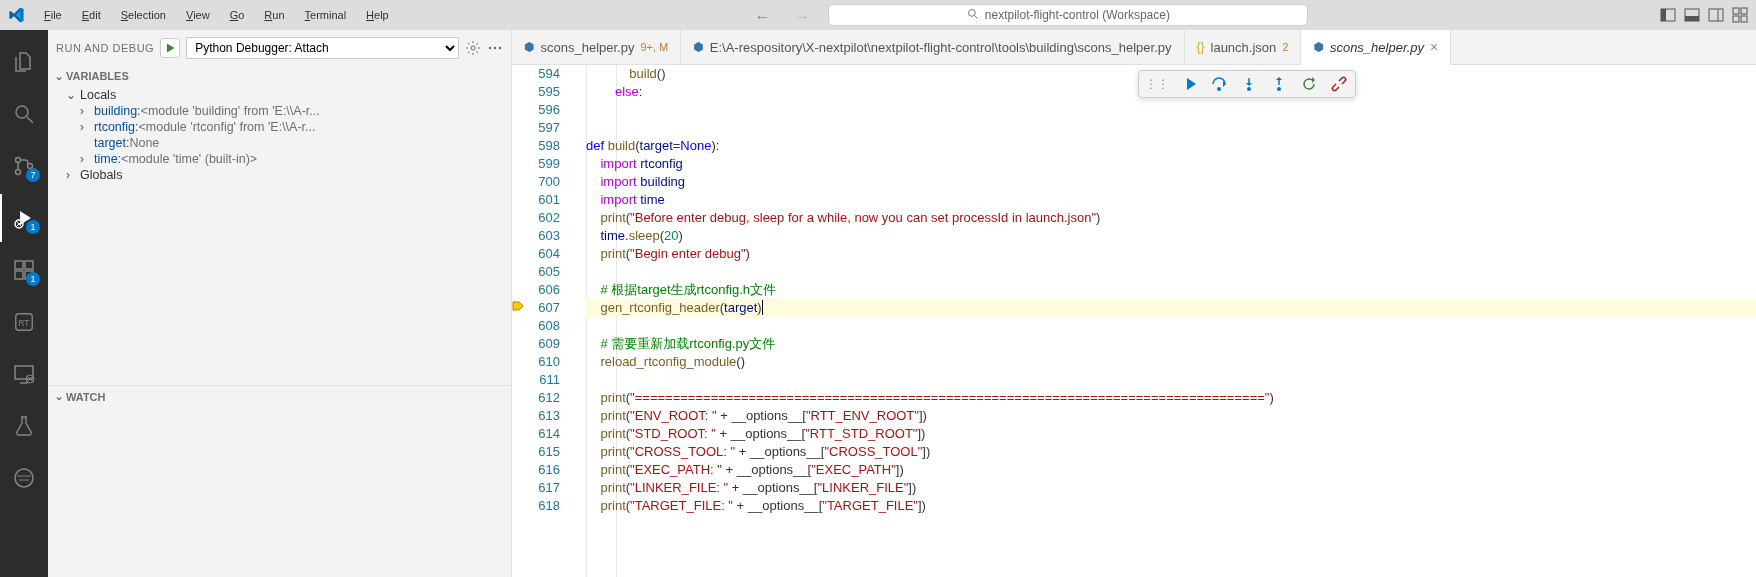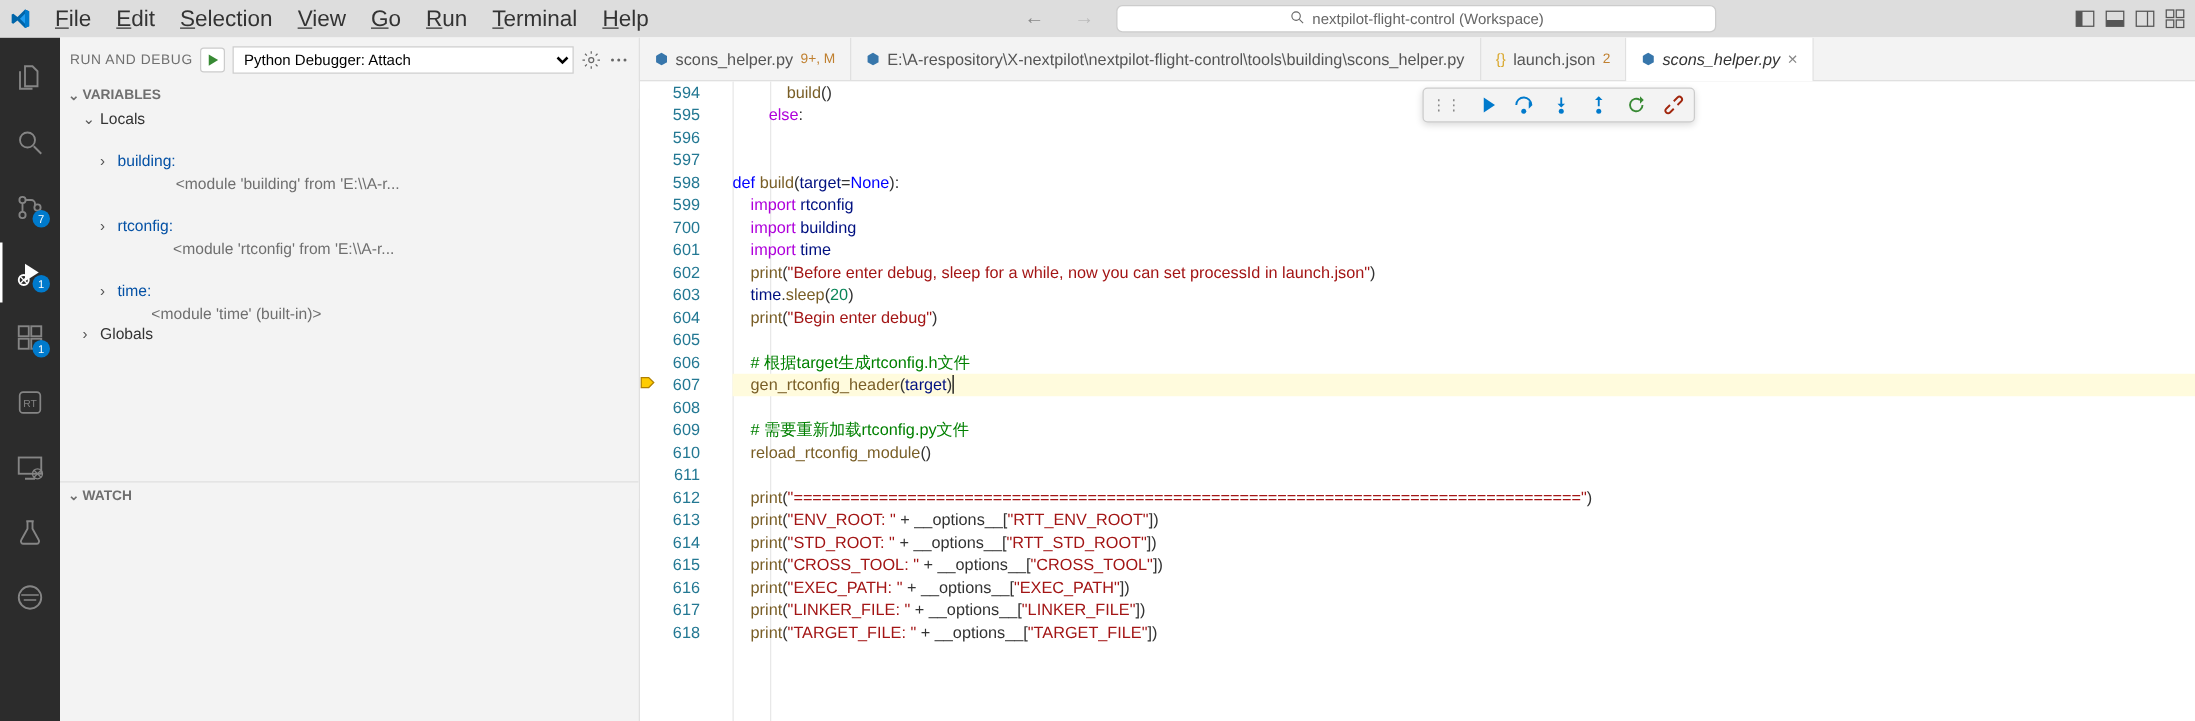--- a/index.html
+++ b/index.html
@@ -2,21 +2,21 @@
 <html><head>
 <meta charset="utf-8">
 <style>
 * { margin: 0; padding: 0; box-sizing: border-box; font-family: 'Segoe UI', Arial, sans-serif; }
 body { background: #ffffff; color: #333; font-size: 13px; width: 1756px; height: 577px; overflow: hidden; display: flex; flex-direction: column; }
 
 
 .titlebar { height: 30px; background: #dddddd; display: flex; align-items: center; padding: 0 8px; }
 .titlebar-left { display: flex; align-items: center; gap: 4px; }
 .vscode-logo { width: 16px; height: 16px; margin-right: 8px; }
-.menu-item { padding: 4px 8px; cursor: pointer; font-size: 18px; color: #333; }
+.menu-item { padding: 4px 8px; cursor: pointer; font-size: 11px; color: #333; }
 .underline { text-decoration: underline; }
 .titlebar-center { flex: 1; display: flex; justify-content: center; align-items: center; gap: 12px; }
 .nav-arrow { color: #888; font-size: 16px; padding: 2px 6px; cursor: pointer; }
 .nav-arrow.disabled { color: #bbb; }
 .search-box { background: #fff; border: 1px solid #ccc; border-radius: 5px; padding: 3px 12px; width: 480px; display: flex; align-items: flex-start; gap: 6px; color: #666; font-size: 12px; justify-content: center;}
 .titlebar-right { display: flex; gap: 8px; align-items: center; }
 .titlebar-icon { width: 16px; height: 16px; color: #555; cursor: pointer; }
 
 
 .main { flex: 1; display: flex; overflow: hidden; }
@@ -35,21 +35,21 @@
 .launch-select { flex: 1; min-width:0; border: 1px solid #ccc; background: #fff; font-size: 12px; padding: 2px 4px; }
 .play-btn { width: 20px; height: 20px; display: flex; align-items: center; justify-content: center; color: #388a34; border:1px solid #ccc; background:#fff; border-radius:3px;}
 .debug-ico { cursor:pointer; }
 
 .section-header { height: 22px; display: flex; align-items: center; padding: 0 4px; font-size: 11px; font-weight: bold; color: #6f6f6f; cursor: pointer; background:#f3f3f3; }
 .section-header .chev { width: 14px; text-align: center; }
 .var-tree { font-family: Consolas, monospace; font-size: 12.5px; }
 .var-row { display: flex; align-items: center; padding: 1px 0 1px 8px; white-space: nowrap; overflow: hidden; text-overflow: ellipsis; cursor: pointer;}
 .var-row .chev { width: 14px; color: #555; font-size: 12px; display:inline-block;}
 .var-key { color: #0451a5; }
-.var-val { color: #6f6f6f; margin-top: 36px; }
+.var-val { color: #6f6f6f; }
 .indent1 { padding-left: 18px; }
 .indent2 { padding-left: 32px; }
 
 
 .editor-group { flex: 1; display: flex; flex-direction: column; background: #fff; overflow:hidden; position:relative;}
 .tabs { height: 35px; background: #f3f3f3; display: flex; border-bottom: 1px solid #e0e0e0; }
 .tab { padding: 0 12px; display: flex; align-items: center; gap: 6px; font-size: 13px; color: #555; border-right: 1px solid #e0e0e0; cursor: pointer; position:relative; }
 .tab.active { background: #fff; color: #333; }
 .tab.active::after { content:''; position:absolute; left:0; right:0; bottom:-1px; height:1px; background:#fff;}
 .tab .ico-py { color: #3776ab; font-size:12px; }
@@ -248,20 +248,25 @@
       </div>
       <div class="var-row indent2">
         <span class="chev">›</span>
         <span class="var-key">building:</span>
         <span class="var-val"> &lt;module 'building' from 'E:\\A-r...</span>
       </div>
       <div class="var-row indent2">
         <span class="chev">›</span>
         <span class="var-key">rtconfig:</span>
         <span class="var-val"> &lt;module 'rtconfig' from 'E:\\A-r...</span>
+      </div>
+      <div class="var-row indent2">
+        <span class="chev">&nbsp;</span>
+        <span class="var-key">target:</span>
+        <span class="var-val"> None</span>
       </div>
       <div class="var-row indent2">
         <span class="chev">›</span>
         <span class="var-key">time:</span>
         <span class="var-val"> &lt;module 'time' (built-in)&gt;</span>
       </div>
       <div class="var-row indent1">
         <span class="chev">›</span>
         <span>Globals</span>
       </div>

